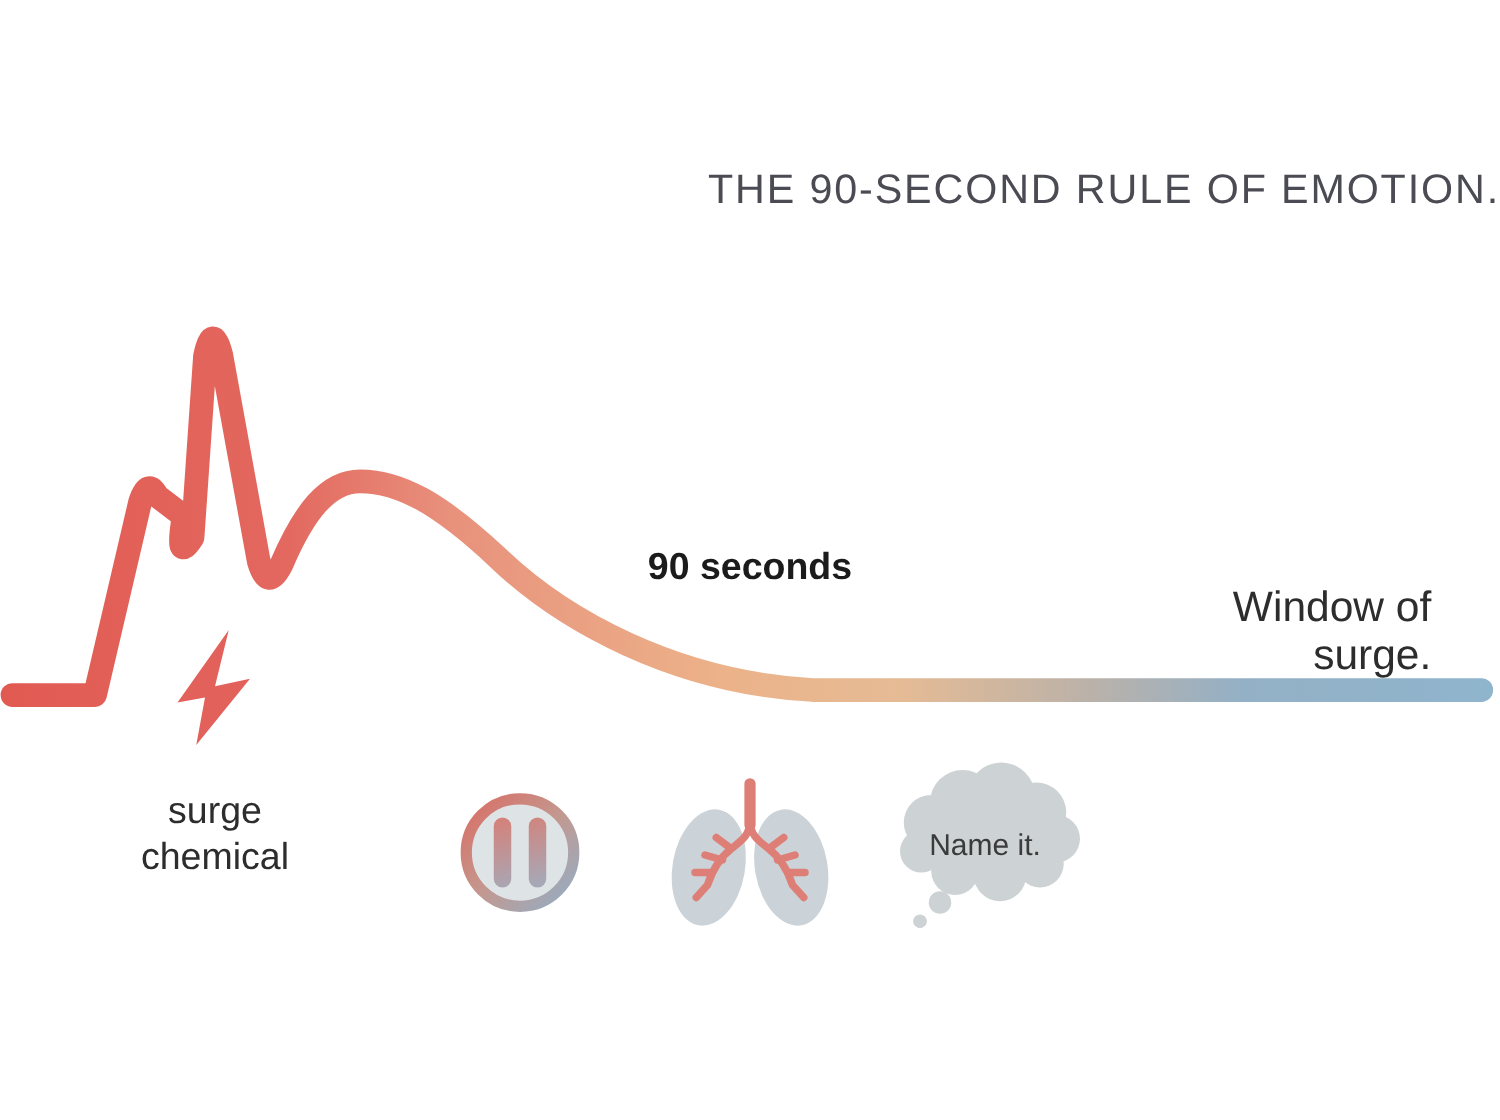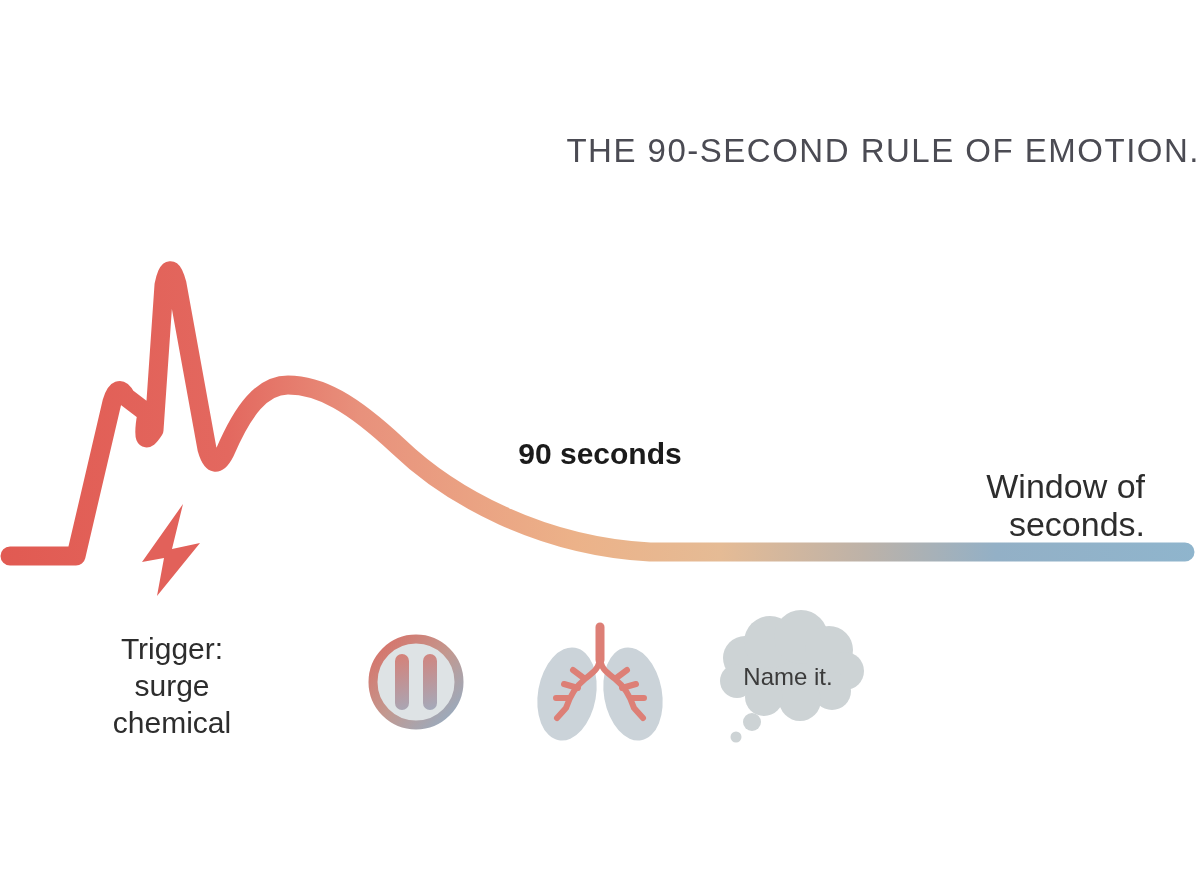--- a/index.html
+++ b/index.html
@@ -122,24 +122,23 @@
       <circle cx="737" cy="681" r="17"></circle>
       <circle cx="752" cy="722" r="9"></circle>
       <circle cx="736" cy="737" r="5.5"></circle>
     </g>
   </svg>
 
   <div class="label-90">90 seconds</div>
 
   <div class="label-window">
     <div>Window of</div>
-    <div>seconds.</div>
+    <div>surge.</div>
   </div>
 
   <div class="label-trigger">
-    <div>Trigger:</div>
     <div>surge</div>
     <div>chemical</div>
   </div>
 
   <div class="label-nameit">Name it.</div>
 
 </div>
 
 </body></html>

